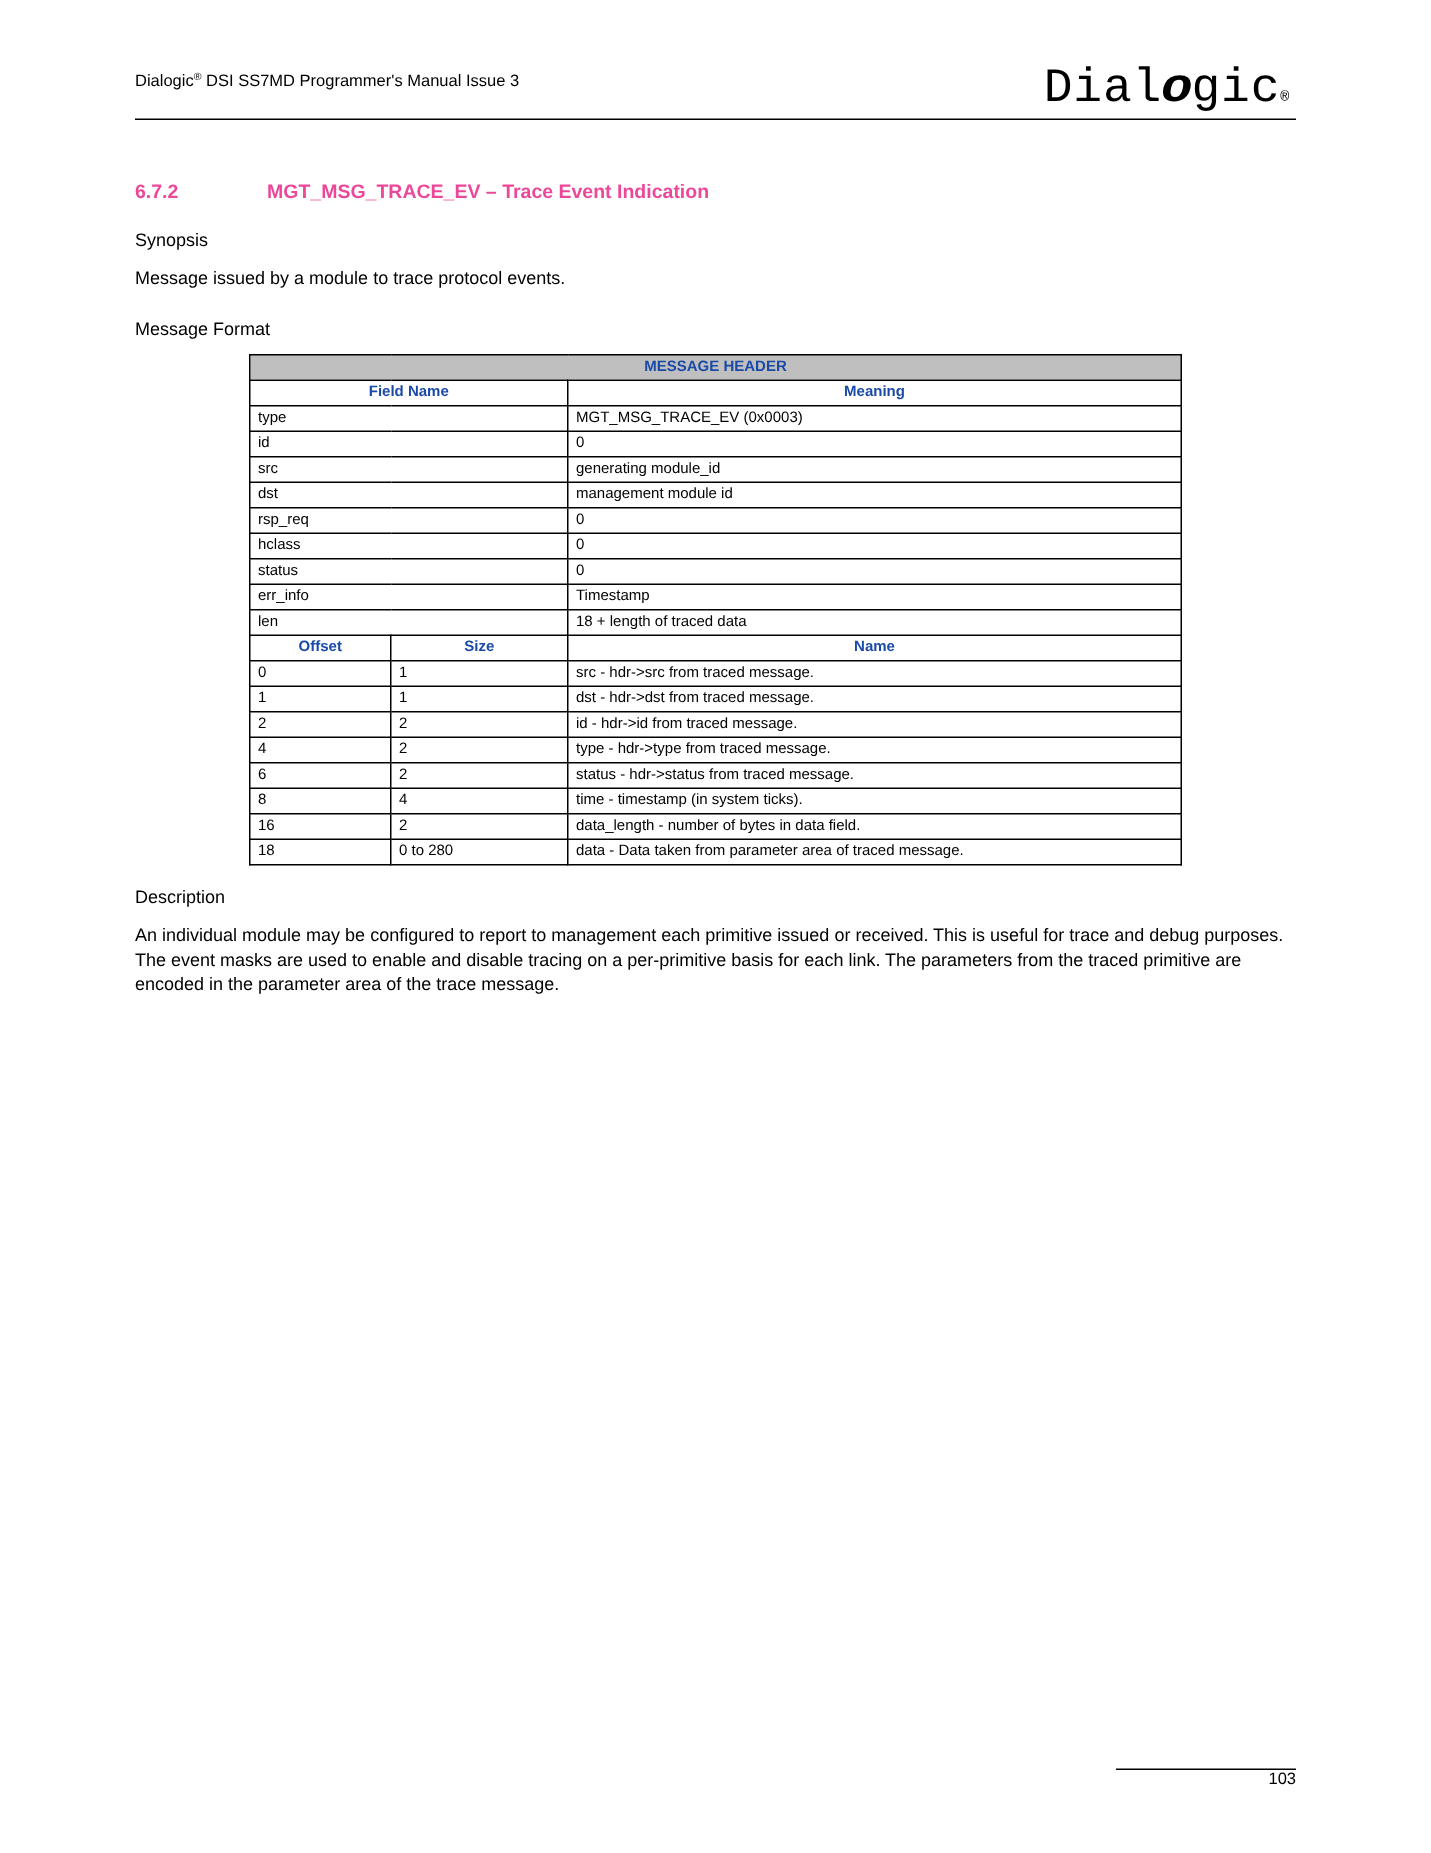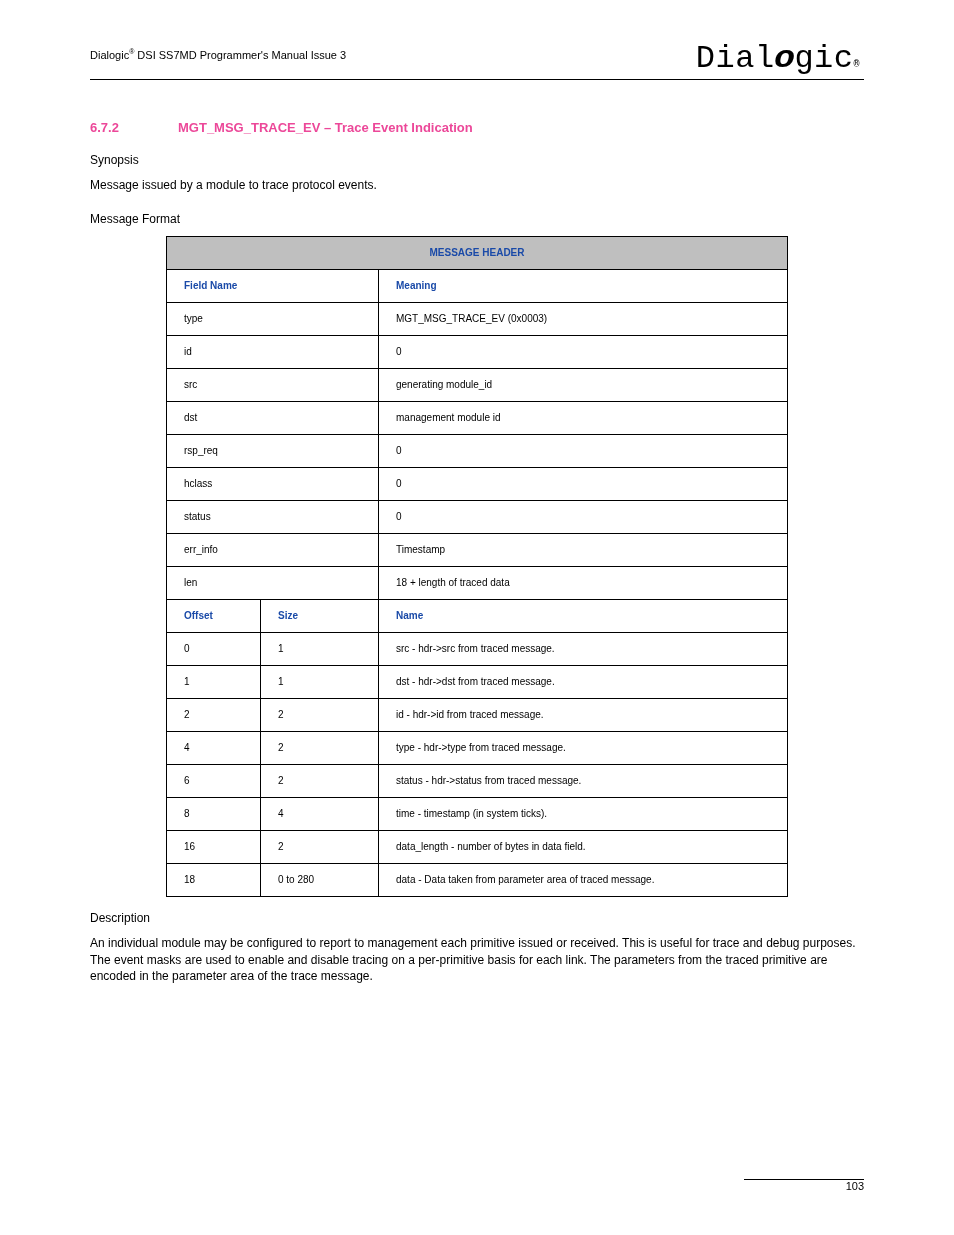--- a/index.html
+++ b/index.html
@@ -56,32 +56,32 @@
   line-height: 1.4;
 }
 table {
   border-collapse: collapse;
   width: 622px;
   margin: 0 auto 14px auto;
   font-size: 10px;
 }
 th, td {
   border: 1px solid #000;
-  padding: 2px 17px;
+  padding: 2px 5px;
   text-align: left;
-  height: 33px;
+  height: 17px;
 }
 .group-header {
   background: #bfbfbf;
   text-align: center;
   font-weight: bold;
   color: #1a4aa8;
 }
 .col-header {
-  text-align: left;
+  text-align: center;
   font-weight: bold;
   color: #1a4aa8;
 }
 .content-block { margin-left: 0; }
 .foot-rule {
   position: absolute;
   right: 90px;
   bottom: 55px;
   width: 120px;
   border-top: 1px solid #000;

